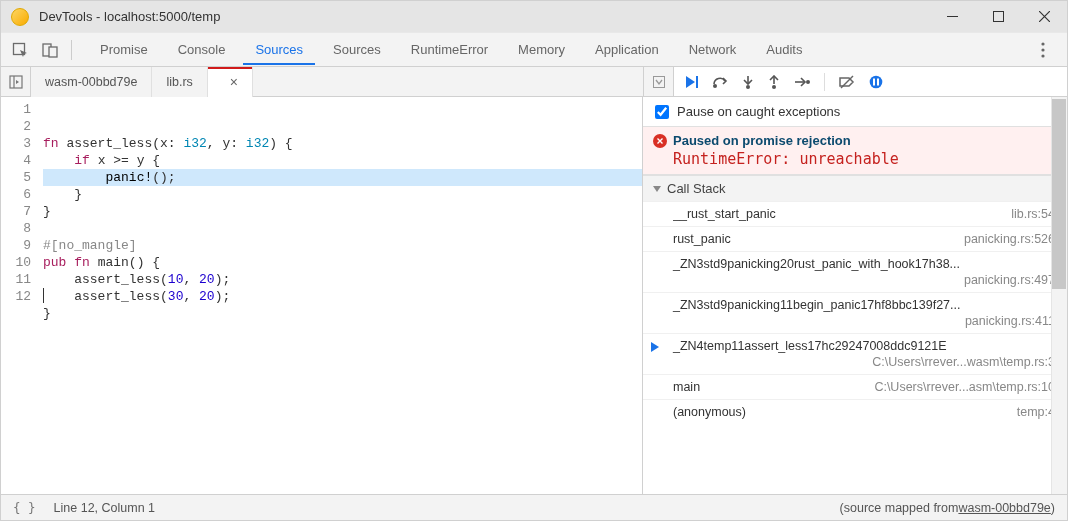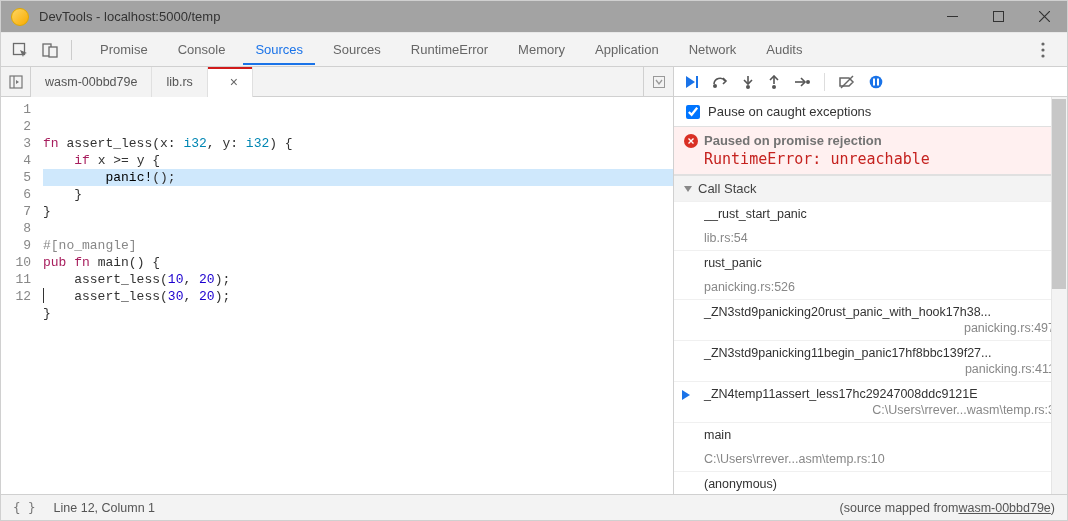--- a/index.html
+++ b/index.html
@@ -11,21 +11,21 @@
     width: 1068px;
     height: 521px;
     overflow: hidden;
     border: 1px solid #d0d0d0;
   }
   .titlebar {
     height: 32px;
     display: flex;
     align-items: center;
     padding: 0 0 0 10px;
-    background: #a3a3a3;
+    background: #e5e5e5;
     border-bottom: 1px solid #e8e8e8;
   }
   .titlebar .appicon {
     width: 18px; height: 18px;
     border-radius: 50%;
     background: linear-gradient(135deg,#fdd663,#f9ab00);
     border: 1px solid #e0a800;
     margin-right: 10px;
   }
   .titlebar .title { flex: 1; color: #333; font-size: 13px; }
@@ -189,21 +189,21 @@
   .ty { color:#0086b3; }
   .num { color:#1c00cf; }
   .mac { color:#000; }
   .attr { color:#888; }
   .cursor {
     position:absolute;
     width:1px;height:15px;background:#333;
     left:4px; top:calc(4px + 11*17px);
   }
   .right-panel {
-    width: 394px;
+    width: 425px;
     border-left: 1px solid #d0d0d0;
     overflow-y:auto;
     position:relative;
     background:#fff;
   }
   .section {
     border-bottom: 1px solid #e0e0e0;
   }
   .pause-ex {
     padding: 7px 12px;
@@ -215,21 +215,21 @@
     padding: 6px 12px 6px 30px;
     position:relative;
   }
   .pause-msg .icon {
     position:absolute; left:10px; top:7px;
     width:14px;height:14px;border-radius:50%;
     background:#d93025;color:#fff;font-size:11px;font-weight:bold;
     display:flex;align-items:center;justify-content:center;
     line-height:1;
   }
-  .pause-msg .title { color:#737373; font-weight:600; font-size:13px; }
+  .pause-msg .title { color:#0c4a6e; font-weight:600; font-size:13px; }
   .pause-msg .detail {
     color:#c5221f;
     font-family: Consolas, monospace;
     font-size:15px;
     margin-top:2px;
   }
   .section-header {
     padding: 5px 10px;
     background:#f3f3f3;
     color:#444;
@@ -250,21 +250,20 @@
   }
   .stack-item {
     padding: 5px 12px 5px 30px;
     display:flex;
     justify-content:space-between;
     gap:10px;
     color:#333;
     border-top:1px solid #f0f0f0;
     font-size:12.5px;
     position:relative;
-    flex-direction:column;
   }
   .stack-item .fname {
     flex:1;
     white-space:nowrap;
     overflow:hidden;
     text-overflow:ellipsis;
   }
   .stack-item .loc {
     color:#888;
     white-space:nowrap;

